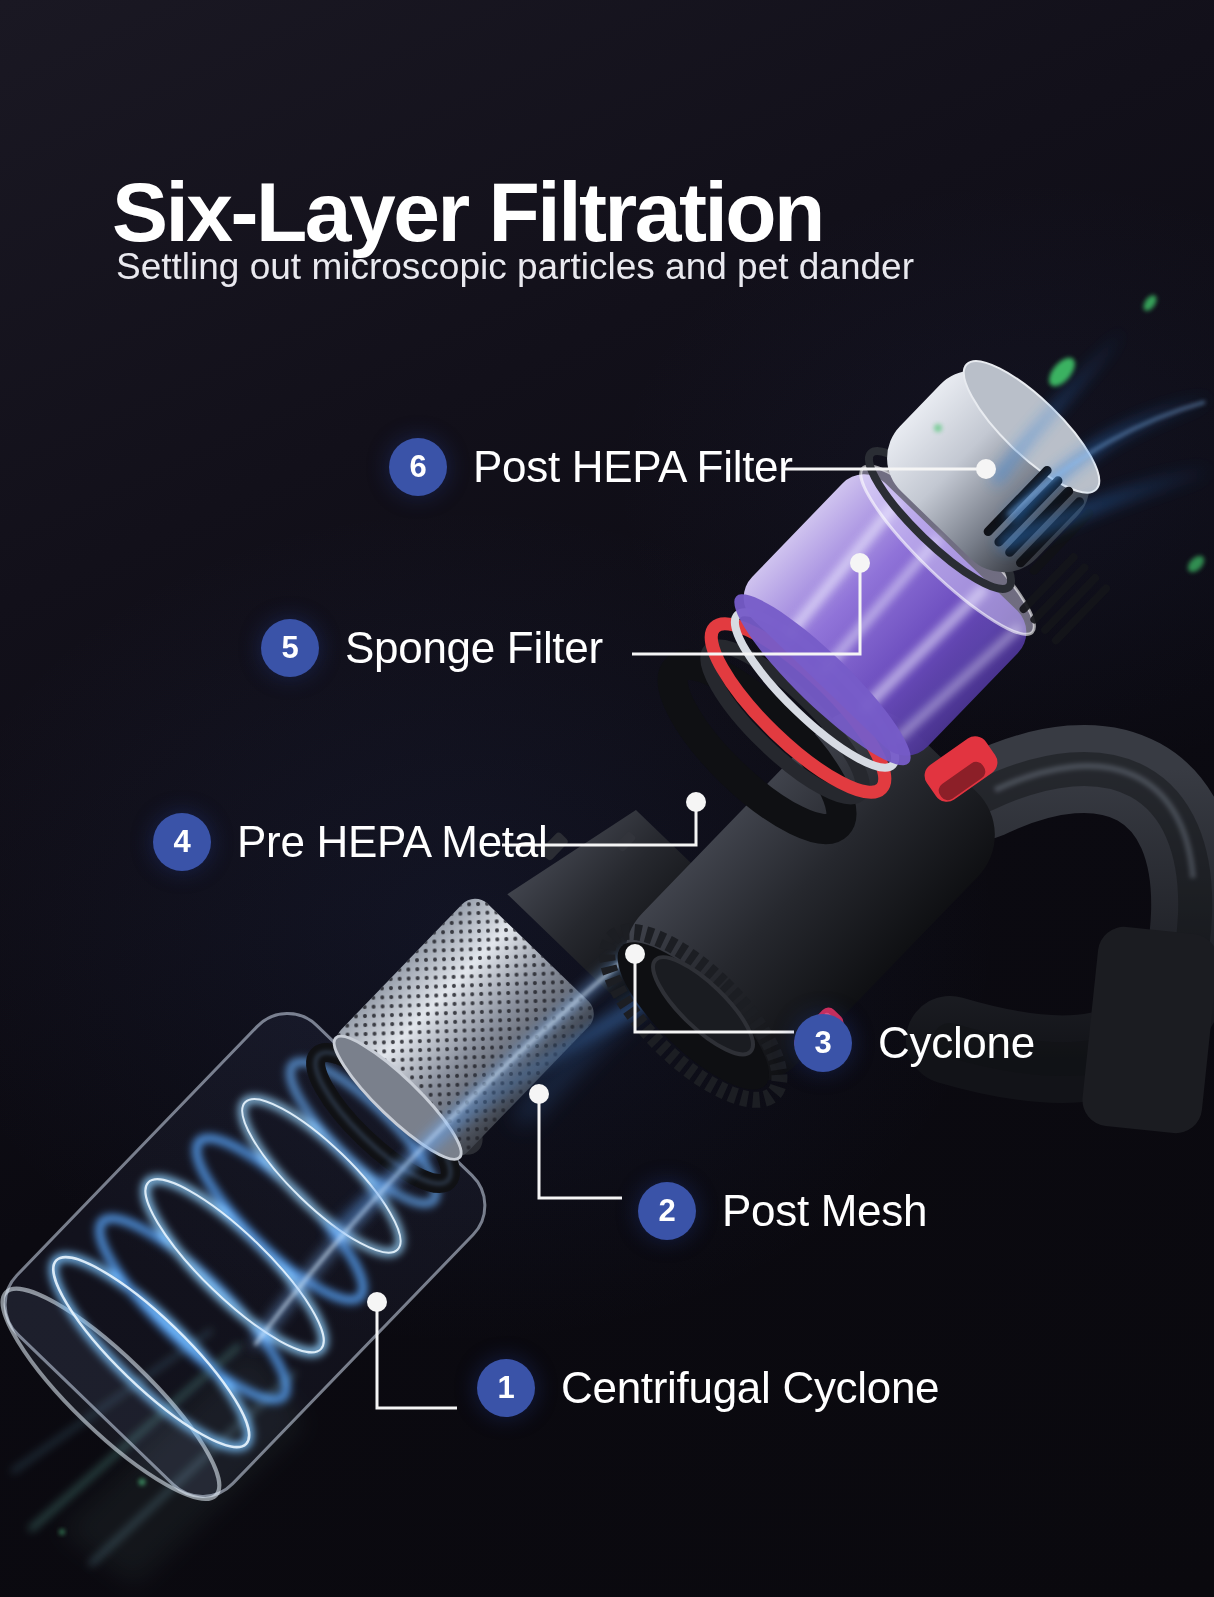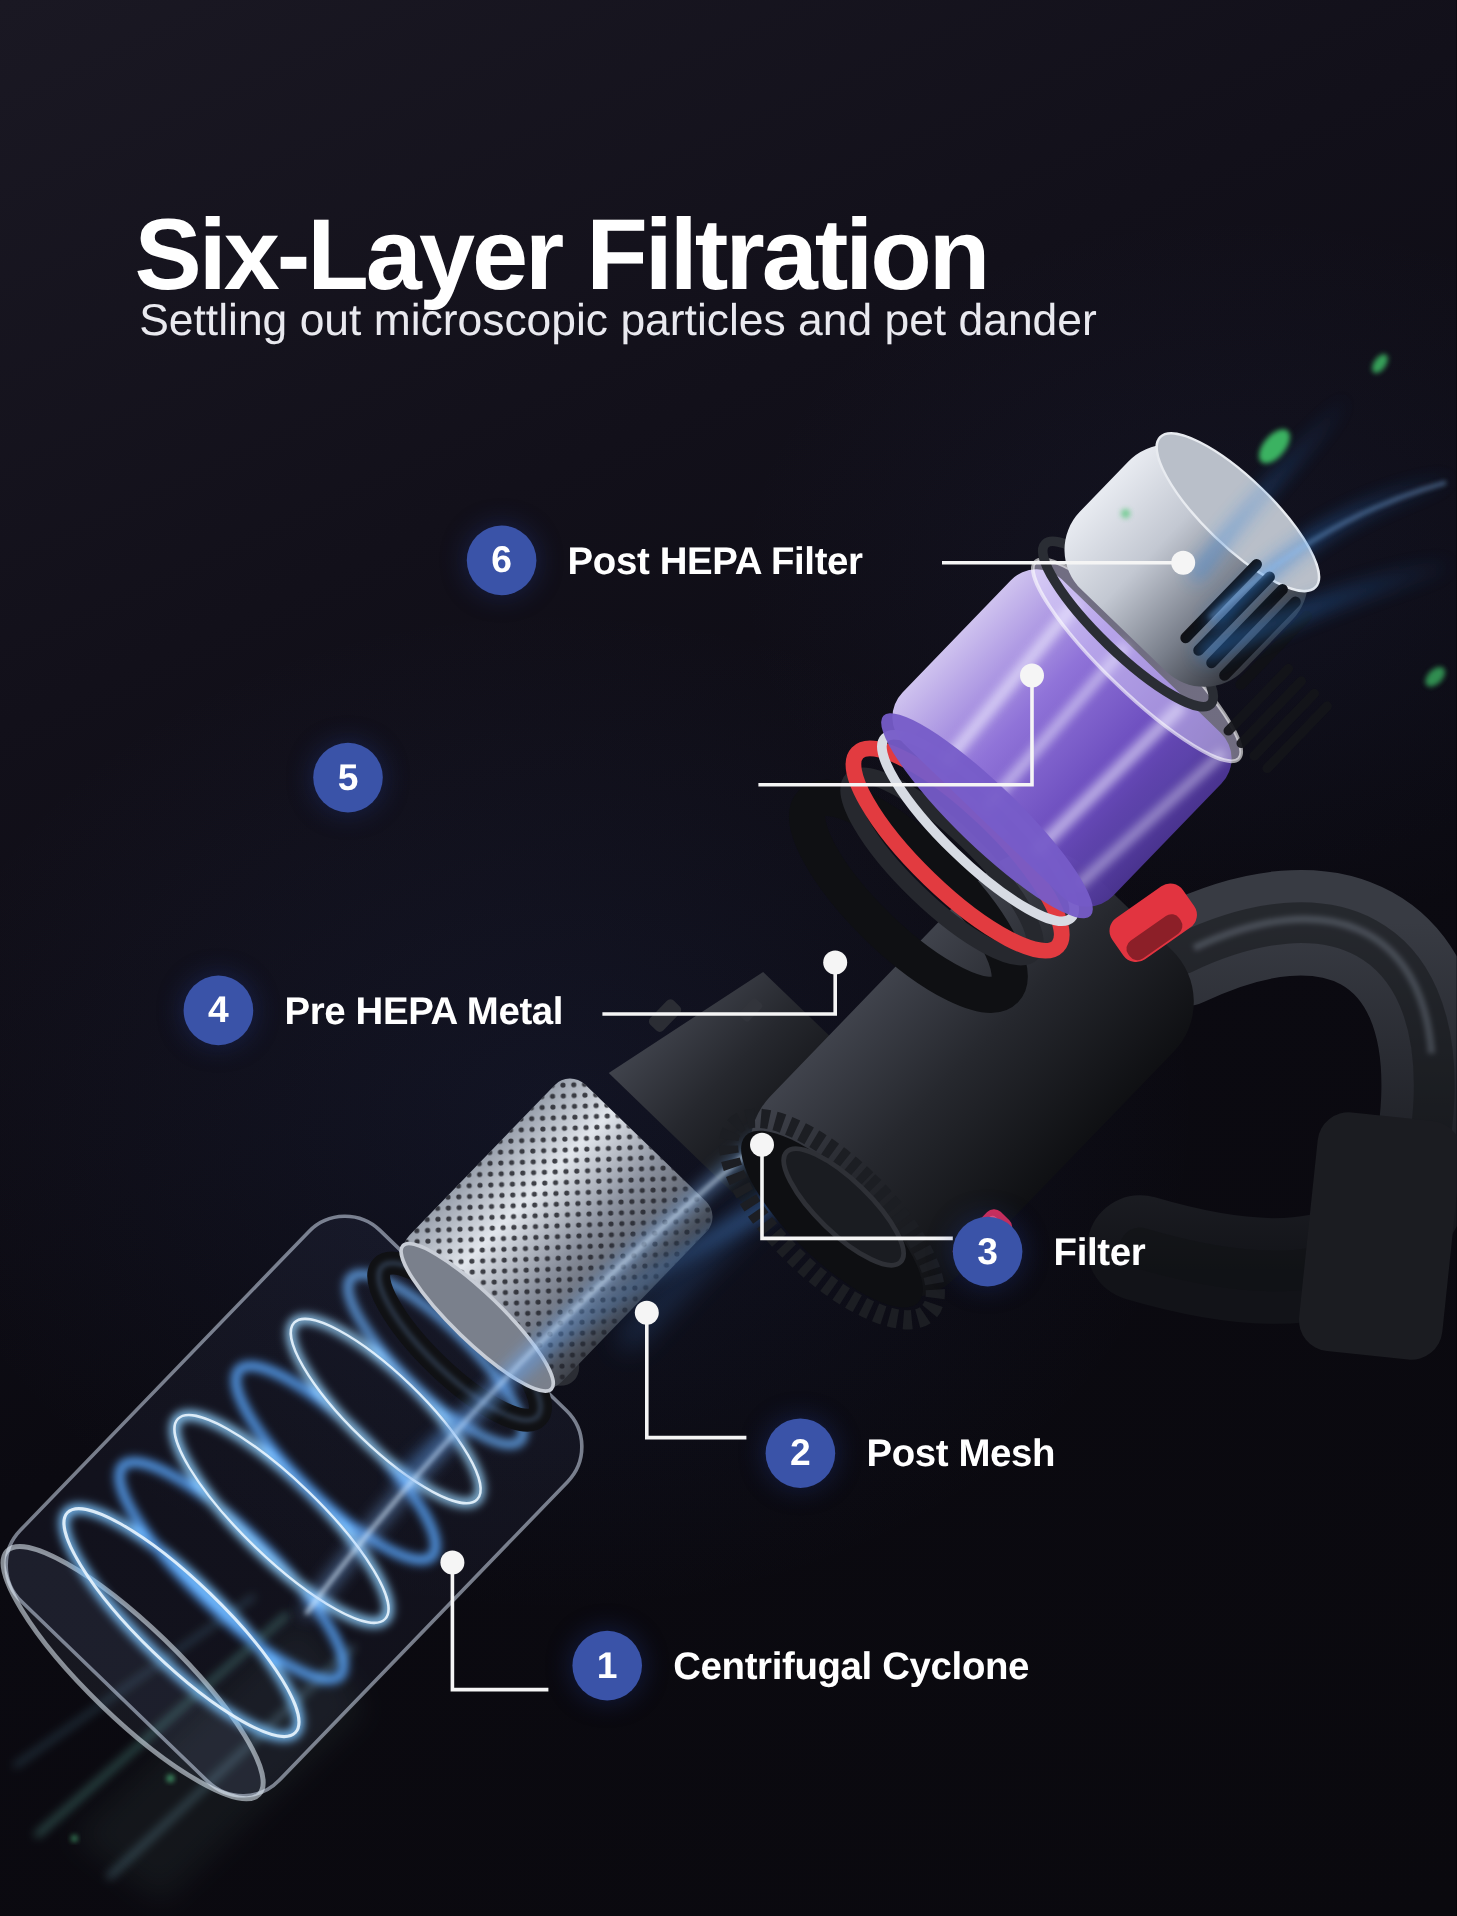--- a/index.html
+++ b/index.html
@@ -28,21 +28,21 @@
   .callout{
     position:absolute;display:flex;align-items:center;gap:26px;height:58px;
   }
   .badge{
     width:58px;height:58px;border-radius:50%;flex:0 0 58px;
     background:var(--badge,#3a53a8);
     display:flex;align-items:center;justify-content:center;
     font-size:31px;font-weight:700;color:var(--text,#fff);
     box-shadow:0 0 22px rgba(40,70,170,0.35);
   }
-  .clabel{font-size:32px;font-weight:700;letter-spacing:-0.3px;color:var(--text,#fff);white-space:nowrap;}
+  .clabel{font-size:44px;font-weight:400;letter-spacing:-0.3px;color:var(--text,#fff);white-space:nowrap;}
   .c6{left:389px;top:438px;}
   .c5{left:261px;top:619px;}
   .c4{left:153px;top:813px;}
   .c3{left:794px;top:1014px;}
   .c2{left:638px;top:1182px;}
   .c1{left:477px;top:1359px;}
   svg.full{position:absolute;left:0;top:0;width:1214px;height:1597px;}
   .lines path{stroke:var(--line,#f5f5f5);stroke-width:3;fill:none;}
   .lines circle{fill:var(--line,#fff);}
 </style>
@@ -243,28 +243,29 @@
 <div class="stage">
   <h1 class="title">Six-Layer Filtration</h1>
   <div class="subtitle">Settling out microscopic particles and pet dander</div>
 
   <div class="callout c6">
     <div class="badge">6</div>
     <div class="clabel">Post HEPA Filter</div>
   </div>
   <div class="callout c5">
     <div class="badge">5</div>
+    <div class="clabel">Sponge Filter</div>
   </div>
   <div class="callout c4">
     <div class="badge">4</div>
     <div class="clabel">Pre HEPA Metal</div>
   </div>
   <div class="callout c3">
     <div class="badge">3</div>
-    <div class="clabel">Filter</div>
+    <div class="clabel">Cyclone</div>
   </div>
   <div class="callout c2">
     <div class="badge">2</div>
     <div class="clabel">Post Mesh</div>
   </div>
   <div class="callout c1">
     <div class="badge">1</div>
     <div class="clabel">Centrifugal Cyclone</div>
   </div>
 </div>

